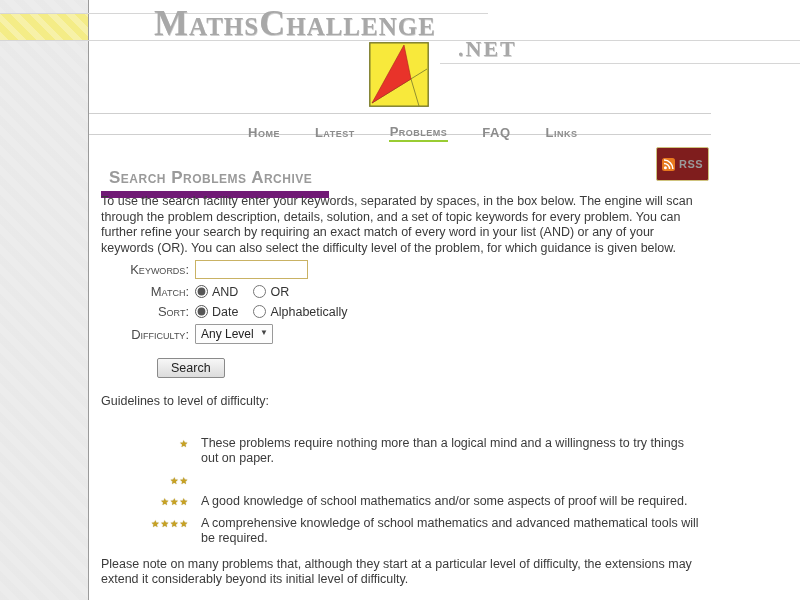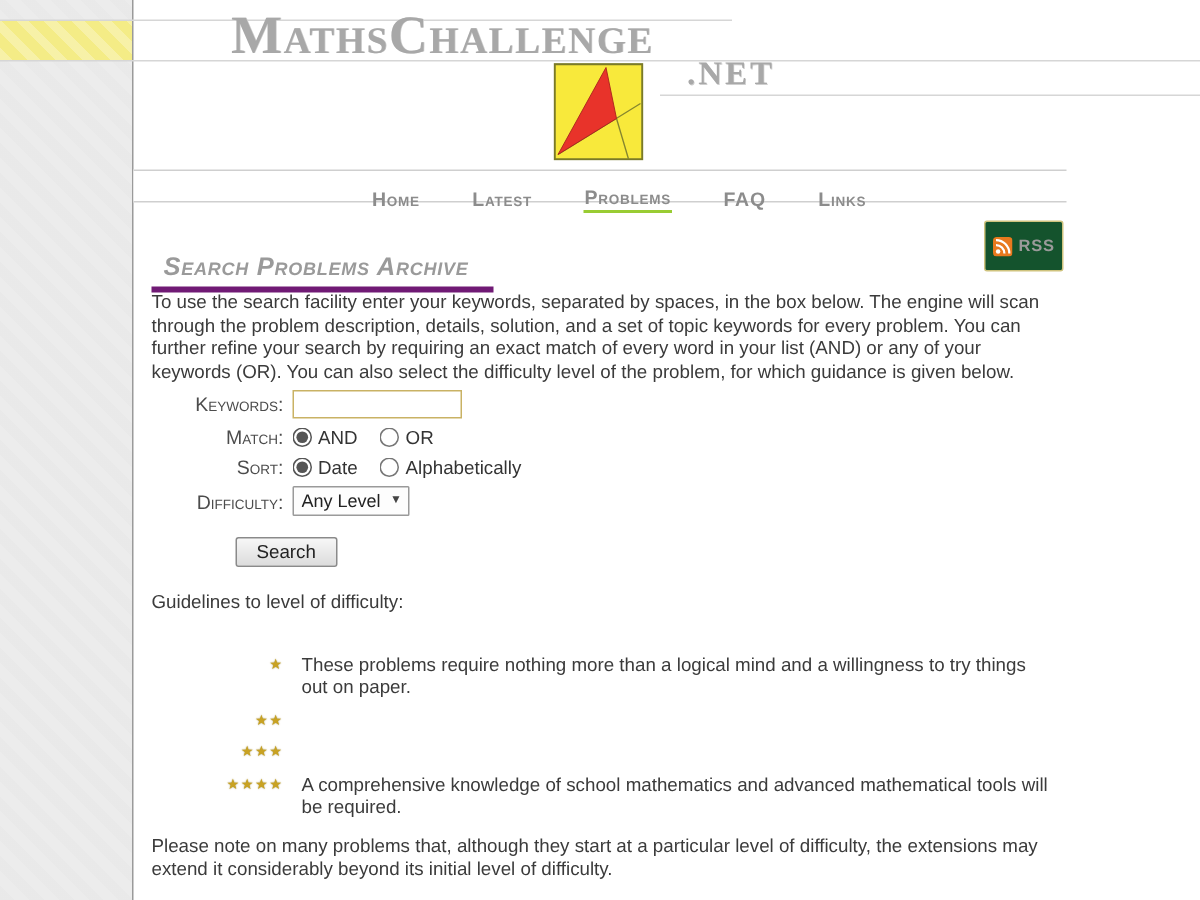--- a/index.html
+++ b/index.html
@@ -51,29 +51,29 @@
     display:flex; align-items:center; padding-left:158px; gap:33px; z-index:6;
   }
   .nav-item {
     font-variant:small-caps; font-weight:700; font-size:13px; color:#8c8c8c;
     letter-spacing:0.5px; cursor:pointer; padding:18px 1px 1px;
   }
   .nav-item.active { border-bottom:2px solid #99cc33; }
 
   .rss-badge {
     position:absolute; left:567px; top:147px; height:19px;
-    background:#14532d; border:1px solid #cfc37e; border-radius:2px;
+    background:#7f1d1d; border:1px solid #cfc37e; border-radius:2px;
     display:flex; align-items:center; gap:4px; padding:16px 5px; cursor:pointer; z-index:6;
   }
   .rss-badge .txt { font-size:11px; font-weight:700; color:#9a9a9a; letter-spacing:0.5px; }
 
   .page-heading {
     position:absolute; left:12px; top:168px; width:228px;
     font-variant:small-caps; font-weight:700; font-size:17px; color:#9a9a9a;
-    letter-spacing:0.5px; padding:0 0 3px 8px; border-bottom:4px solid #701a75;font-style:italic;
+    letter-spacing:0.5px; padding:0 0 3px 8px; border-bottom:7px solid #701a75;
   }
 
   .intro {
     position:absolute; left:12px; top:194px; width:606px;
     font-size:12.5px; line-height:15.6px; color:#3b3b3b;
   }
 
   .search-form { position:absolute; left:12px; top:260px; width:500px; }
   .form-row { display:flex; align-items:center; margin-bottom:5px; }
   .form-label {
@@ -208,20 +208,21 @@
       <div>
           <div class="g-row">
             <span class="g-stars">★</span>
             <span class="g-text">These problems require nothing more than a logical mind and a willingness to try things out on paper.</span>
           </div>
           <div class="g-row">
             <span class="g-stars">★★</span>
           </div>
           <div class="g-row">
             <span class="g-stars">★★★</span>
+            <span class="g-text">A good knowledge of school mathematics and/or some aspects of proof will be required.</span>
           </div>
           <div class="g-row">
             <span class="g-stars">★★★★</span>
             <span class="g-text">A comprehensive knowledge of school mathematics and advanced mathematical tools will be required.</span>
           </div>
         </div>
       <p class="g-note">Please note on many problems that, although they start at a particular level of difficulty, the extensions may extend it considerably beyond its initial level of difficulty.</p>
 
     </div>
 

